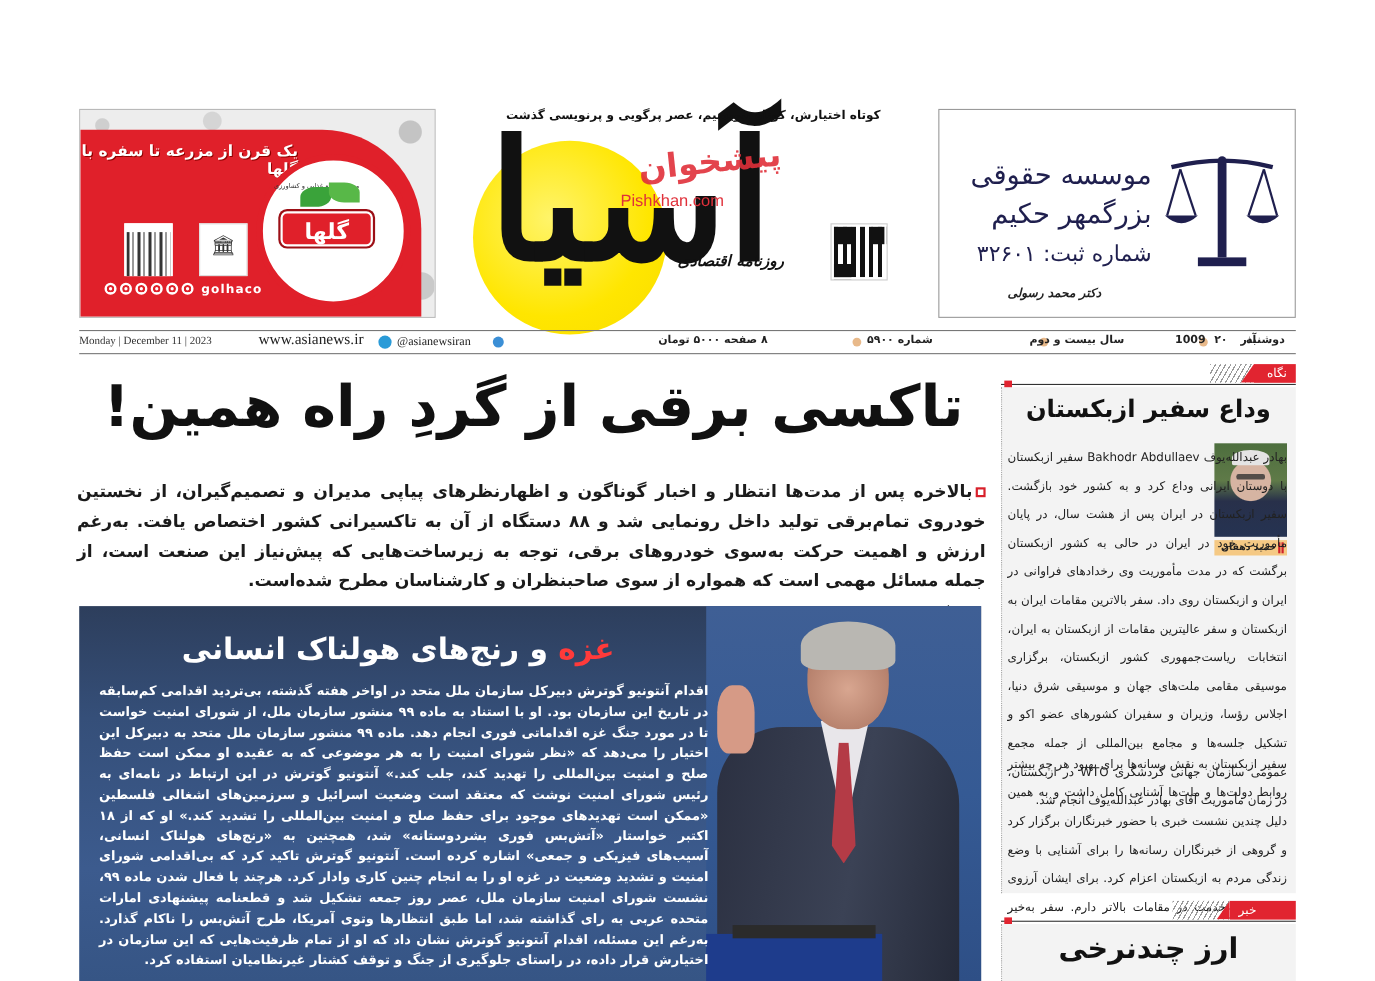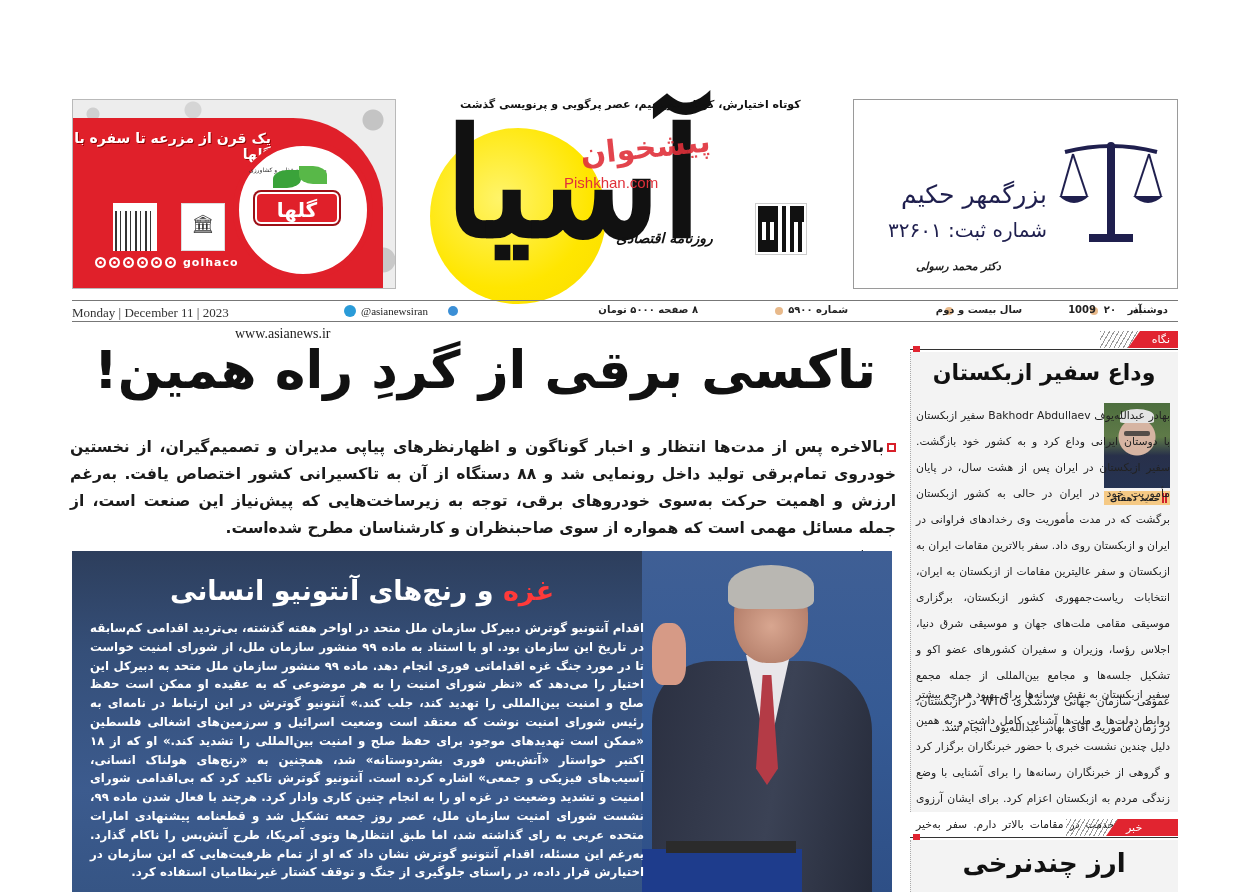--- a/index.html
+++ b/index.html
@@ -98,22 +98,22 @@
   .ad-right .line2 { top: 80px; font-size: 25px; }
   .ad-right .line3 { top: 118px; font-size: 20px; }
   .ad-right .sign { position: absolute; right: 176px; top: 160px; font-size: 11px; font-weight: bold; color: #222; direction: rtl; font-style: italic; }
 
   
   .dateline {
     position: absolute; left: 72px; top: 300px; width: 1106px; height: 22px;
     border-top: 1px solid #777; border-bottom: 1px solid #777;
     font-size: 11px; display: flex; align-items: center;
   }
-  .dateline .eng { position: absolute; left: 0; top: 4px; font-family: "Liberation Serif", serif; font-size: 13px; color: #333; }
-  .dateline .site { position: absolute; left: 163px; top: 1px; font-family: "Liberation Serif", serif; font-size: 14px; color: #222; margin-top: 24px; }
+  .dateline .eng { position: absolute; left: 0; top: 4px; font-family: "Liberation Serif", serif; font-size: 10px; color: #333; }
+  .dateline .site { position: absolute; left: 163px; top: 1px; font-family: "Liberation Serif", serif; font-size: 14px; color: #222; }
   .dateline .tg { position: absolute; left: 272px; top: 4px; width: 12px; height: 12px; border-radius: 50%; background: #2a9bd8; }
   .dateline .handle { position: absolute; left: 289px; top: 4px; font-family: "Liberation Serif", serif; font-size: 11px; color: #222; }
   .dateline .ver { position: absolute; left: 376px; top: 5px; width: 10px; height: 10px; border-radius: 50%; background: #3b8fd6; }
   .dateline .fa { position: absolute; top: 3px; direction: rtl; font-size: 10px; font-weight: bold; color: #222; white-space: nowrap; }
   .dateline .bullet { position: absolute; top: 6px; width: 8px; height: 8px; border-radius: 50%; background: #e8b98a; }
 
   
   .headline {
     position: absolute; left: 72px; top: 340px; width: 826px; text-align: center;
     font-size: 52px; font-weight: 900; direction: rtl; letter-spacing: -1px; color: #111;
@@ -237,20 +237,21 @@
       <rect x="30" y="94" width="44" height="8" stroke="none"></rect>
       <circle cx="52" cy="6" r="4" stroke="none"></circle>
       <line x1="14" y1="14" x2="2" y2="56" stroke-width="2"></line>
       <line x1="14" y1="14" x2="28" y2="56" stroke-width="2"></line>
       <line x1="90" y1="14" x2="76" y2="56" stroke-width="2"></line>
       <line x1="90" y1="14" x2="102" y2="56" stroke-width="2"></line>
       <path d="M0 56 H30 Q15 70 0 56Z" stroke="none"></path>
       <path d="M74 56 H104 Q89 70 74 56Z" stroke="none"></path>
     </g>
   </svg>
+  <div class="line1">موسسه حقوقی</div>
   <div class="line2">بزرگمهر حکیم</div>
   <div class="line3">شماره ثبت: ۳۲۶۰۱</div>
   <div class="sign">دکتر محمد رسولی</div>
 </div>
 
 <div class="dateline">
   <span class="eng">Monday | December 11 | 2023</span>
   <span class="site">www.asianews.ir</span>
   <span class="tg"></span>
   <span class="handle">@asianewsiran</span>
@@ -278,21 +279,21 @@
     <div class="body"></div>
     <div class="shirt"></div>
     <div class="tie"></div>
     <div class="head"></div>
     <div class="hair"></div>
     <div class="hand"></div>
     <div class="podium"></div>
     <div class="book"></div>
   </div>
   <div class="title">
-    <span class="accent">غزه</span><span> و رنج‌های آنتونیو انسانی</span>
+    <span class="accent">غزه</span><span> و رنج‌های هولناک انسانی</span>
   </div>
   <div class="body-text">اقدام آنتونیو گوترش دبیرکل سازمان ملل متحد در اواخر هفته گذشته، بی‌تردید اقدامی کم‌سابقه در تاریخ این سازمان بود. او با استناد به ماده ۹۹ منشور سازمان ملل، از شورای امنیت خواست تا در مورد جنگ غزه اقداماتی فوری انجام دهد. ماده ۹۹ منشور سازمان ملل متحد به دبیرکل این اختیار را می‌دهد که «نظر شورای امنیت را به هر موضوعی که به عقیده او ممکن است حفظ صلح و امنیت بین‌المللی را تهدید کند، جلب کند.» آنتونیو گوترش در این ارتباط در نامه‌ای به رئیس شورای امنیت نوشت که معتقد است وضعیت اسرائیل و سرزمین‌های اشغالی فلسطین «ممکن است تهدیدهای موجود برای حفظ صلح و امنیت بین‌المللی را تشدید کند.» او که از ۱۸ اکتبر خواستار «آتش‌بس فوری بشردوستانه» شد، همچنین به «رنج‌های هولناک انسانی، آسیب‌های فیزیکی و جمعی» اشاره کرده است. آنتونیو گوترش تاکید کرد که بی‌اقدامی شورای امنیت و تشدید وضعیت در غزه او را به انجام چنین کاری وادار کرد. هرچند با فعال شدن ماده ۹۹، نشست شورای امنیت سازمان ملل، عصر روز جمعه تشکیل شد و قطعنامه پیشنهادی امارات متحده عربی به رای گذاشته شد، اما طبق انتظارها وتوی آمریکا، طرح آتش‌بس را ناکام گذارد. به‌رغم این مسئله، اقدام آنتونیو گوترش نشان داد که او از تمام ظرفیت‌هایی که این سازمان در اختیارش قرار داده، در راستای جلوگیری از جنگ و توقف کشتار غیرنظامیان استفاده کرد.</div>
 </div>
 
 <div class="hatch" style="left:1100px; top:331px; width:40px;"></div>
 <div class="side-tag" style="left:1140px; top:331px; width:38px;">نگاه روز</div>
 <div class="side-rule" style="left:910px; top:349px; width:268px;"></div>
 <div class="side-dot" style="left:913px; top:346px;"></div>
 <div class="side-box" style="left:910px; top:352px; width:268px; height:460px;"></div>
 <div class="side-title" style="left:912px; top:360px; width:264px; font-size:22px;">وداع سفیر ازبکستان</div>

